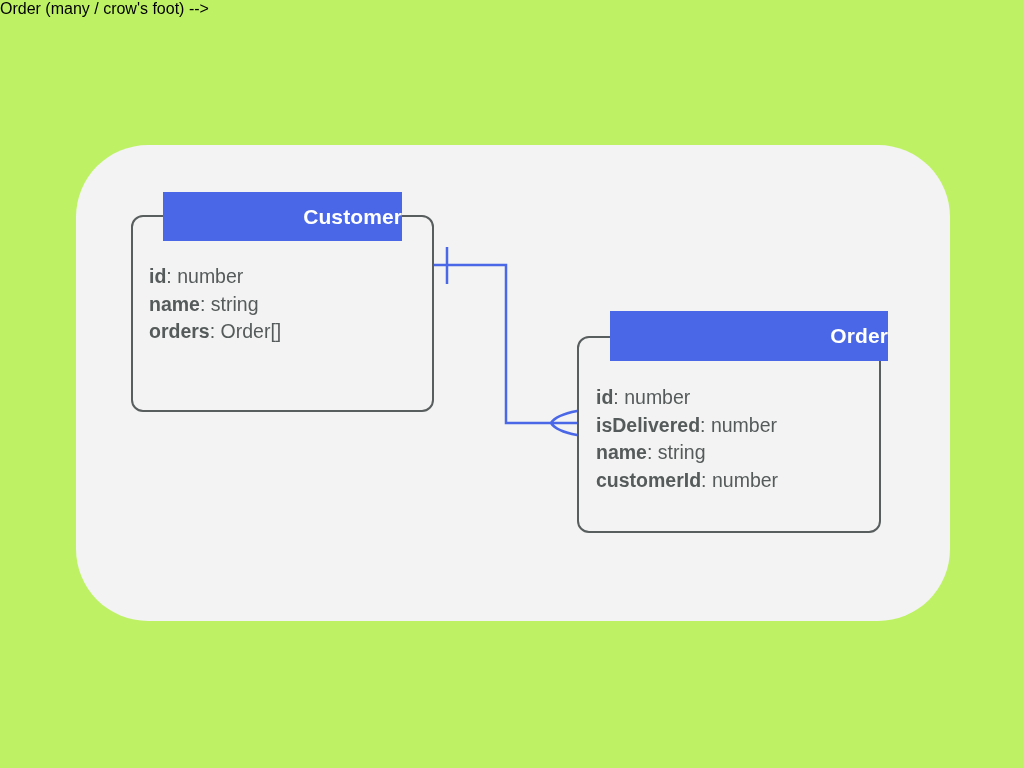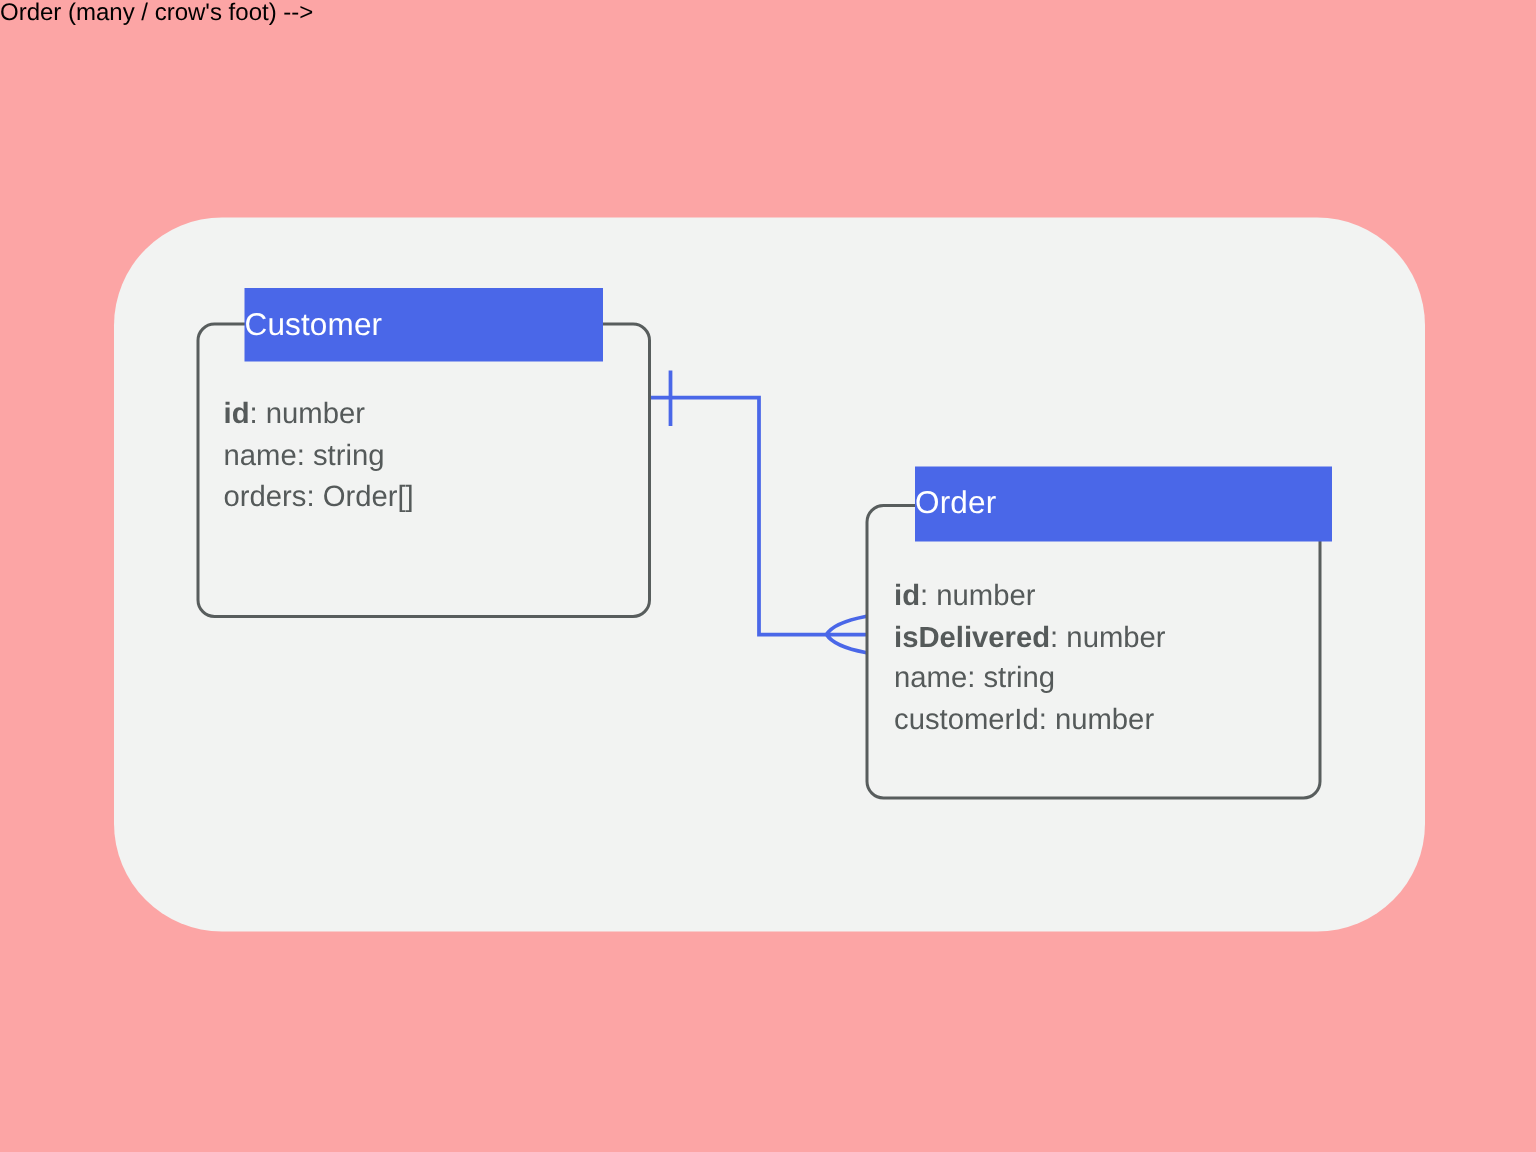--- a/index.html
+++ b/index.html
@@ -11,21 +11,21 @@
     width: 1024px;
     height: 768px;
     background: #ffffff;
     font-family: "Liberation Sans", sans-serif;
     overflow: hidden;
   }
   #canvas {
     position: relative;
     width: 1024px;
     height: 768px;
-    background: #fca5a5;
+    background: #bef264;
   }
   
   #diagram-panel {
     position: absolute;
     left: 76px;
     top: 145px;
     width: 874px;
     height: 476px;
     background: #f2f3f2;
     border-radius: 72px;
@@ -50,26 +50,27 @@
     width: 304px;
     height: 197px;
   }
   
   .entity-header {
     position: absolute;
     box-sizing: border-box;
     background: #4a67e8;
     display: flex;
     align-items: center;
-    justify-content: flex-start;
+    justify-content: flex-end;
     color: #ffffff;
     font-size: 21px;
-    font-weight: 400;
+    font-weight: 700;
     letter-spacing: 0.1px;
     white-space: nowrap;
+    padding-left: 12px;
   }
   #header-customer {
     left: 163px;
     top: 192px;
     width: 239px;
     height: 49px;
   }
   #header-order {
     left: 610px;
     top: 311px;
@@ -89,21 +90,21 @@
     top: 263px;
   }
   #fields-order {
     left: 596px;
     top: 384px;
   }
   .field-row {
     display: block;
   }
   .field-key {
-    font-weight: 400;
+    font-weight: 700;
   }
   .field-key.is-key {
     font-weight: 700;
     text-align: center;
   }
   .field-type {
     font-weight: 400;
   }
   
   #relationship-connector {

